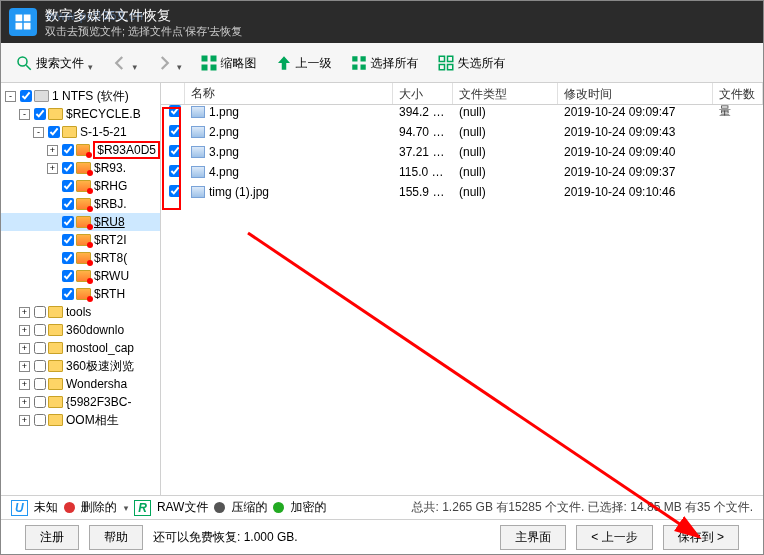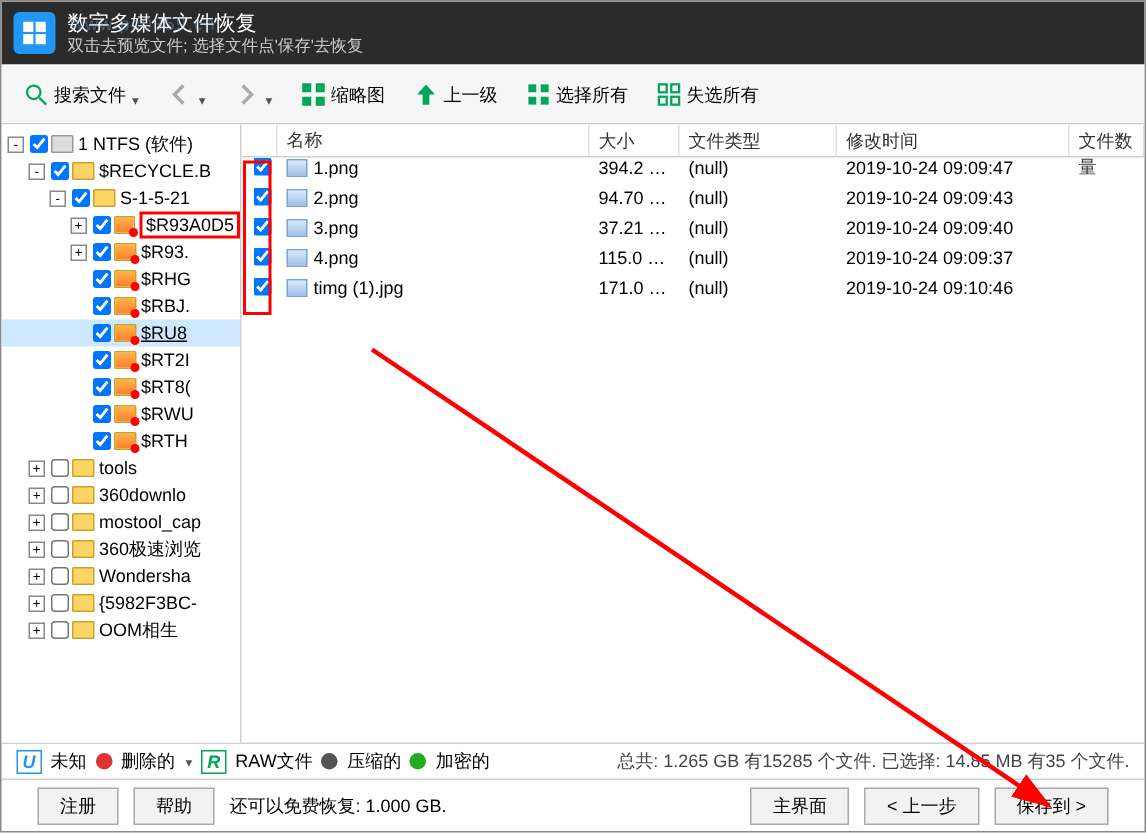--- a/index.html
+++ b/index.html
@@ -296,21 +296,21 @@
           <div class="lcell c-type">(null)</div>
           <div class="lcell c-date">2019-10-24 09:09:37</div>
           <div class="lcell c-count"></div>
         </div>
         <div class="lrow">
           <div class="lcell" style="width: 24px;"><input type="checkbox" class="chk" checked="" style=""></div>
           <div class="lcell c-name">
             <span class="img-ico"></span>
             <span>timg (1).jpg</span>
           </div>
-          <div class="lcell c-size">171.0 KB</div>
+          <div class="lcell c-size">155.9 KB</div>
           <div class="lcell c-type">(null)</div>
           <div class="lcell c-date">2019-10-24 09:10:46</div>
           <div class="lcell c-count"></div>
         </div>
       </div>
   </div>
 </div>
 
 <div class="statusbar">
   <div class="status-left">

